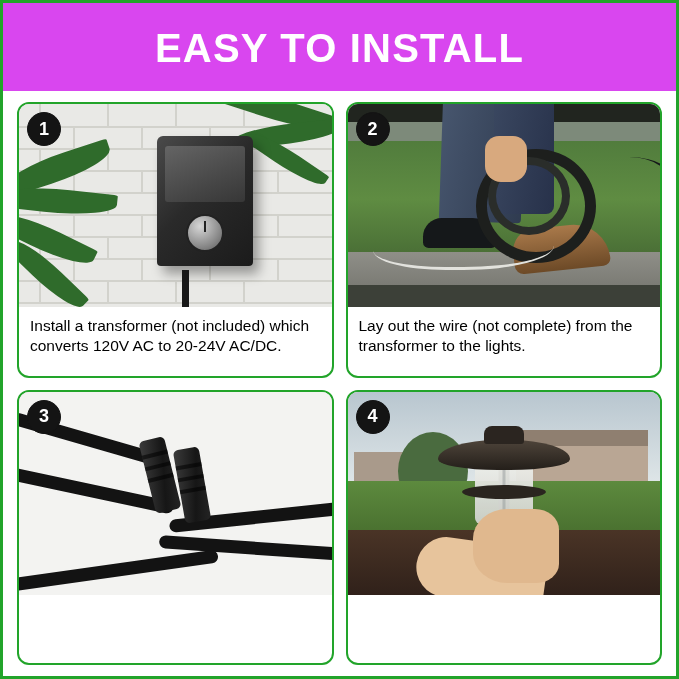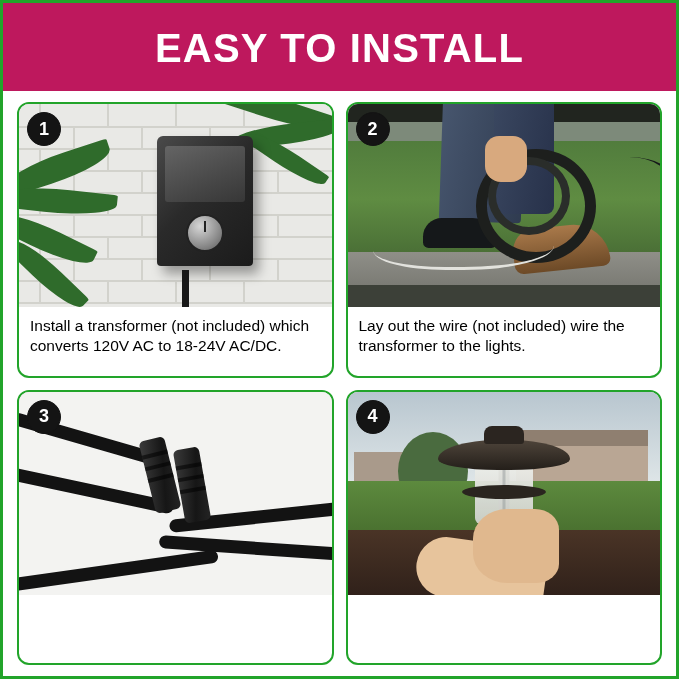--- a/index.html
+++ b/index.html
@@ -18,21 +18,21 @@
     width: 679px;
     height: 679px;
     box-sizing: border-box;
     border: 3px solid #22a42a;
     background: #ffffff;
   }
   
   .header {
     position: relative;
     height: 88px;
-    background: #be185d;
+    background: #d946ef;
     color: #ffffff;
     display: flex;
     flex-direction: column;
     align-items: center;
     justify-content: center;
     padding-top: 2px;
     box-sizing: border-box;
     text-align: center;
   }
   .header-title {
@@ -346,42 +346,42 @@
           <div class="frond" style="right:6px; top:0px; width:120px; height:22px; transform:rotate(18deg)"></div>
           <div class="frond" style="right:0px; top:26px; width:110px; height:20px; transform:rotate(-6deg)"></div>
           <div class="frond" style="right:10px; top:52px; width:90px; height:18px; transform:rotate(34deg)"></div>
         </div>
         <div class="transformer">
           <div class="dial"></div>
         </div>
         <div class="cord"></div>
         <div class="badge">1</div>
       </div>
-      <div class="caption">Install a transformer (not included) which converts 120V AC to 18-24V AC/DC.</div>
+      <div class="caption">Install a transformer (not included) which converts 120V AC to 20-24V AC/DC.</div>
     </div>
 
     <div class="card card-2">
       <div class="photo">
         <div class="p2-lawn"></div>
         <div class="p2-sky"></div>
         <div class="p2-dark"></div>
         <div class="p2-walk"></div>
         <div class="p2-walk2"></div>
         <div class="p2-leg"></div>
         <div class="p2-leg2"></div>
         <div class="p2-shoe2"></div>
         <div class="p2-shoe"></div>
         <div class="p2-coil"></div>
         <div class="p2-coil2"></div>
         <div class="p2-hand"></div>
         <div class="p2-wire"></div>
         <div class="p2-wire2"></div>
         <div class="badge">2</div>
       </div>
-      <div class="caption">Lay out the wire (not included) wire the transformer to the lights.</div>
+      <div class="caption">Lay out the wire (not complete) from the transformer to the lights.</div>
     </div>
 
     <div class="card card-3">
       <div class="photo">
         <div class="p3-bg"></div>
         <div class="p3-cable" style="left:-10px; top:40px; width:150px; height:13px; transform:rotate(16deg)"></div>
         <div class="p3-cable" style="left:-14px; top:92px; width:170px; height:13px; transform:rotate(12deg)"></div>
         <div class="p3-cable" style="left:150px; top:118px; width:190px; height:13px; transform:rotate(-6deg)"></div>
         <div class="p3-cable" style="left:140px; top:150px; width:200px; height:13px; transform:rotate(4deg)"></div>
         <div class="p3-cable" style="left:-10px; top:172px; width:210px; height:13px; transform:rotate(-8deg)"></div>

